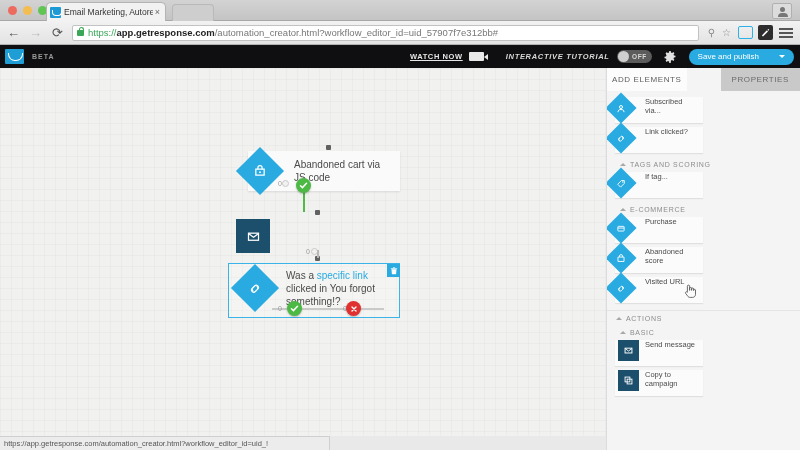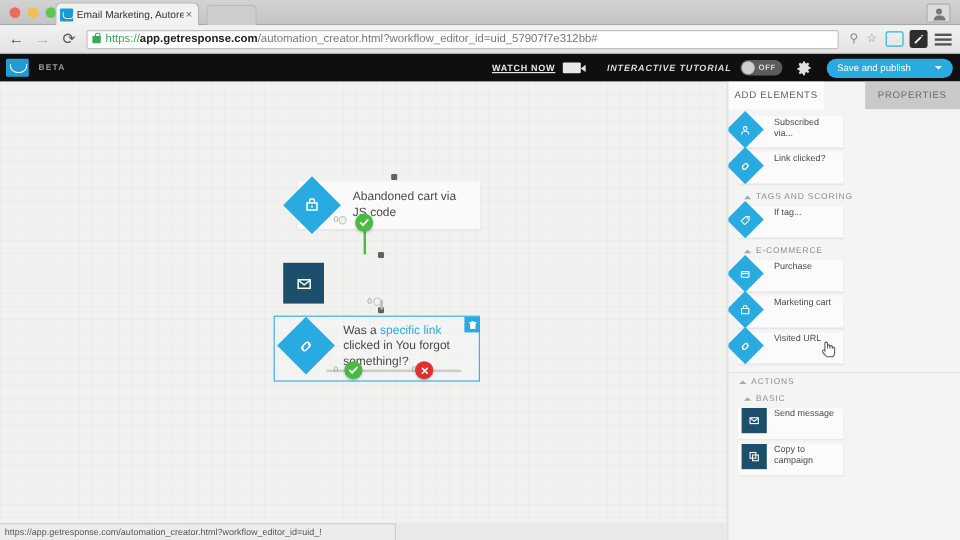--- a/index.html
+++ b/index.html
@@ -531,21 +531,21 @@
       </div>
       <div class="elem">
         <span class="ic-d">
             <span>
           <svg width="11" height="11" viewBox="0 0 16 16">
                 <path d="M3.6 5.6h8.8v6.4H3.6z" fill="none" stroke="#fff" stroke-width="1.3"></path>
                 <path d="M5.8 5.6V4.2a2.2 2.2 0 0 1 4.4 0v1.4" fill="none" stroke="#fff" stroke-width="1.3"></path>
               </svg>
         </span>
           </span>
-        <span class="etxt">Marketing cart</span>
+        <span class="etxt">Abandoned score</span>
       </div>
       <div class="elem">
         <span class="ic-d">
             <span>
           <svg width="11" height="11" viewBox="0 0 16 16">
                 <path d="M5.6 10.4 A2.4 2.4 0 0 1 5.6 7 L7.4 5.2 A2.4 2.4 0 0 1 10.8 8.6" fill="none" stroke="#fff" stroke-width="1.4" stroke-linecap="round"></path>
                 <path d="M10.4 5.6 A2.4 2.4 0 0 1 10.4 9 L8.6 10.8 A2.4 2.4 0 0 1 5.2 7.4" fill="none" stroke="#fff" stroke-width="1.4" stroke-linecap="round"></path>
               </svg>
         </span>
           </span>

